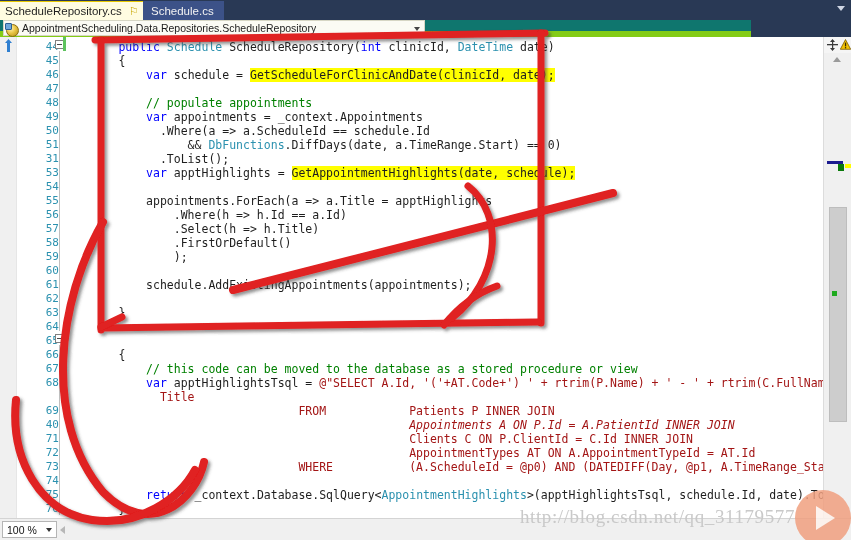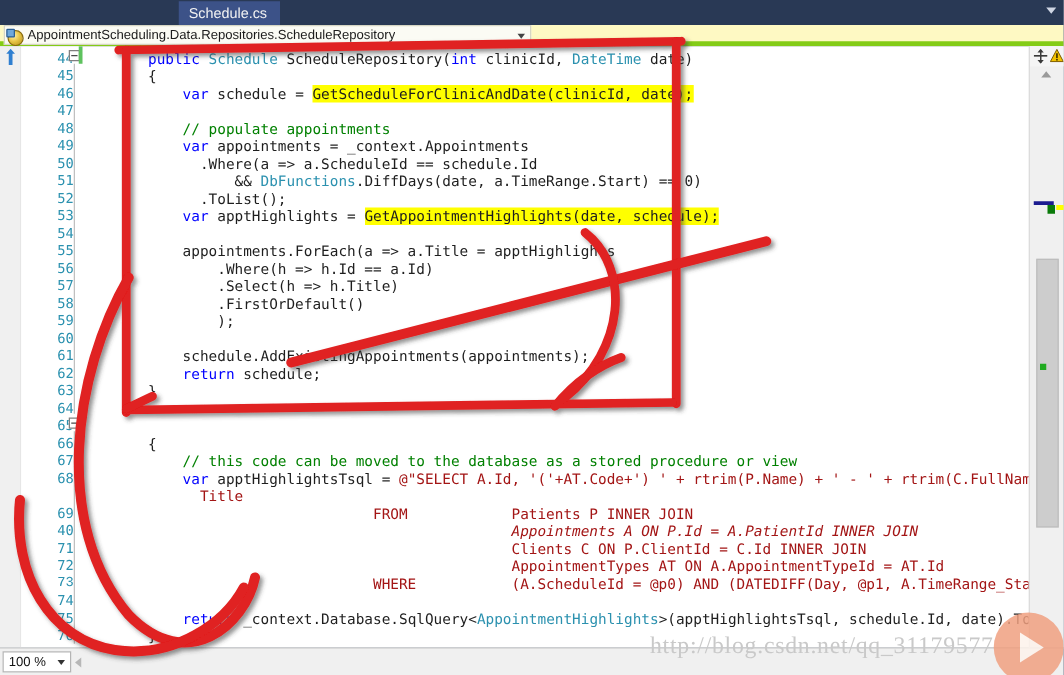--- a/index.html
+++ b/index.html
@@ -18,22 +18,22 @@
        font-family:"Liberation Sans", sans-serif;font-size:11.5px;padding:0 5px;box-sizing:border-box;}
   .tab.active{left:0;background:#FFFCE1;color:#1e1e1e;border-top:1px solid #e6c700;}
   .tab.inactive{left:143px;background:#3C5288;color:#f2f2f2;padding-left:8px;padding-right:10px;}
   .tab .tlabel{white-space:nowrap;}
   .tab .pin{margin-left:7px;color:#c7a600;font-size:11px;line-height:1;}
   .tab .close{margin-left:5px;color:#4e4e4e;font-size:12px;line-height:1;font-weight:bold;}
   .tabstrip .tabmenu{position:absolute;right:6px;top:6px;width:0;height:0;
       border-left:4px solid transparent;border-right:4px solid transparent;border-top:5px solid #cfd6e4;}
 
   
-  .navbar{position:absolute;left:0;top:20px;width:851px;height:17px;background:#fef9c3;
-          border-bottom:4px solid #84cc16;box-sizing:border-box;}
+  .navbar{position:absolute;left:0;top:20px;width:751px;height:17px;background:#0f766e;
+          border-bottom:6px solid #84cc16;box-sizing:border-box;}
   .navdrop{position:absolute;top:0;height:16px;background:#fbfbf4;border:1px solid #d6d6c4;
            box-sizing:border-box;display:flex;align-items:center;
            font-family:"Liberation Sans", sans-serif;font-size:10.5px;color:#1b1b1b;}
   .navdrop.left{left:3px;width:422px;}
   .navdrop.right{left:428px;width:419px;}
   .navdrop .nicon{width:13px;height:11px;margin:0 3px 0 2px;flex:none;position:relative;}
   .navdrop .ntext{white-space:nowrap;overflow:hidden;}
   .navdrop .ncaret{position:absolute;right:4px;top:6px;width:0;height:0;
       border-left:3px solid transparent;border-right:3px solid transparent;border-top:4px solid #444;}
   .ic-class{display:block;width:11px;height:11px;border-radius:50%;
@@ -104,20 +104,25 @@
   .playbtn:after{content:"";position:absolute;left:21px;top:16px;
            border-top:12px solid transparent;border-bottom:12px solid transparent;
            border-left:19px solid #fdf2ec;}
 </style>
 </head>
 <body>
 
 <div id="app">
 
   <div class="tabstrip">
+    <div class="tab active">
+      <span class="tlabel">ScheduleRepository.cs</span>
+      <span class="pin">⚐</span>
+      <span class="close">✕</span>
+    </div>
     <div class="tab inactive">
       <span class="tlabel">Schedule.cs</span>
     </div>
     <div class="tabmenu"></div>
   </div>
 
   <div class="navbar">
     <div class="navdrop left">
       <span class="nicon">
           <i class="ic-class"></i>
@@ -136,42 +141,42 @@
 
     <div class="gutter" id="gutter">
         <div class="ln" style="top: 3px;">44</div>
         <div class="ln" style="top: 17px;">45</div>
         <div class="ln" style="top: 31px;">46</div>
         <div class="ln" style="top: 45px;">47</div>
         <div class="ln" style="top: 59px;">48</div>
         <div class="ln" style="top: 73px;">49</div>
         <div class="ln" style="top: 87px;">50</div>
         <div class="ln" style="top: 101px;">51</div>
-        <div class="ln" style="top: 115px;">52</div>
+        <div class="ln" style="top: 115px;">31</div>
         <div class="ln" style="top: 129px;">53</div>
         <div class="ln" style="top: 143px;">54</div>
         <div class="ln" style="top: 157px;">55</div>
         <div class="ln" style="top: 171px;">56</div>
         <div class="ln" style="top: 185px;">57</div>
         <div class="ln" style="top: 199px;">58</div>
         <div class="ln" style="top: 213px;">59</div>
         <div class="ln" style="top: 227px;">60</div>
         <div class="ln" style="top: 241px;">61</div>
         <div class="ln" style="top: 255px;">62</div>
         <div class="ln" style="top: 269px;">63</div>
         <div class="ln" style="top: 283px;">64</div>
         <div class="ln" style="top: 297px;">65</div>
         <div class="ln" style="top: 311px;">66</div>
         <div class="ln" style="top: 325px;">67</div>
         <div class="ln" style="top: 339px;">68</div>
         <div class="ln" style="top: 367px;">69</div>
         <div class="ln" style="top: 381px;">40</div>
         <div class="ln" style="top: 395px;">71</div>
         <div class="ln" style="top: 409px;">72</div>
-        <div class="ln" style="top: 423px; font-family: Liberation Mono, monospace;">73</div>
+        <div class="ln" style="top: 423px;">73</div>
         <div class="ln" style="top: 437px;">74</div>
         <div class="ln" style="top: 451px;">75</div>
         <div class="ln" style="top: 465px;">76</div>
       </div>
 
     <div class="outline" style="top:3px"></div>
     <div class="outline" style="top:297px"></div>
     <div class="vline" style="top:14px;height:280px"></div>
     <div class="vline" style="top:308px;height:170px"></div>
     <div class="chgbar" style="top:0px;height:14px"></div>
@@ -188,21 +193,20 @@
         <div class="cl" style="top: 115px;"><span>              .ToList();</span></div>
         <div class="cl" style="top: 129px;"><span>            </span><span class="kw">var</span><span> apptHighlights = </span><span class="hl">GetAppointmentHighlights(date, schedule);</span></div>
         <div class="cl" style="top: 143px;"><span></span></div>
         <div class="cl" style="top: 157px;"><span>            appointments.ForEach(a =&gt; a.Title = apptHighlights</span></div>
         <div class="cl" style="top: 171px;"><span>                .Where(h =&gt; h.Id == a.Id)</span></div>
         <div class="cl" style="top: 185px;"><span>                .Select(h =&gt; h.Title)</span></div>
         <div class="cl" style="top: 199px;"><span>                .FirstOrDefault()</span></div>
         <div class="cl" style="top: 213px;"><span>                );</span></div>
         <div class="cl" style="top: 227px;"><span></span></div>
         <div class="cl" style="top: 241px;"><span>            schedule.AddExistingAppointments(appointments);</span></div>
-        <div class="cl" style="top: 255px;"><span>            </span><span class="kw">return</span><span> schedule;</span></div>
         <div class="cl" style="top: 269px;"><span>        }</span></div>
         <div class="cl" style="top: 283px;"><span></span></div>
         <div class="cl" style="top: 311px;"><span>        {</span></div>
         <div class="cl" style="top: 325px;"><span class="cm">            // this code can be moved to the database as a stored procedure or view</span></div>
         <div class="cl" style="top: 339px;"><span>            </span><span class="kw">var</span><span> apptHighlightsTsql = </span><span class="st">@"SELECT A.Id, '('+AT.Code+') ' + rtrim(P.Name) + ' - ' + rtrim(C.FullName) As</span></div>
         <div class="cl" style="top: 353px;"><span class="st">              Title</span></div>
         <div class="cl" style="top: 367px;"><span class="st">                                  FROM            Patients P INNER JOIN</span></div>
         <div class="cl" style="top: 381px; font-style: italic;"><span class="st">                                                  Appointments A ON P.Id = A.PatientId INNER JOIN</span></div>
         <div class="cl" style="top: 395px;"><span class="st">                                                  Clients C ON P.ClientId = C.Id INNER JOIN</span></div>
         <div class="cl" style="top: 409px;"><span class="st">                                                  AppointmentTypes AT ON A.AppointmentTypeId = AT.Id</span></div>

